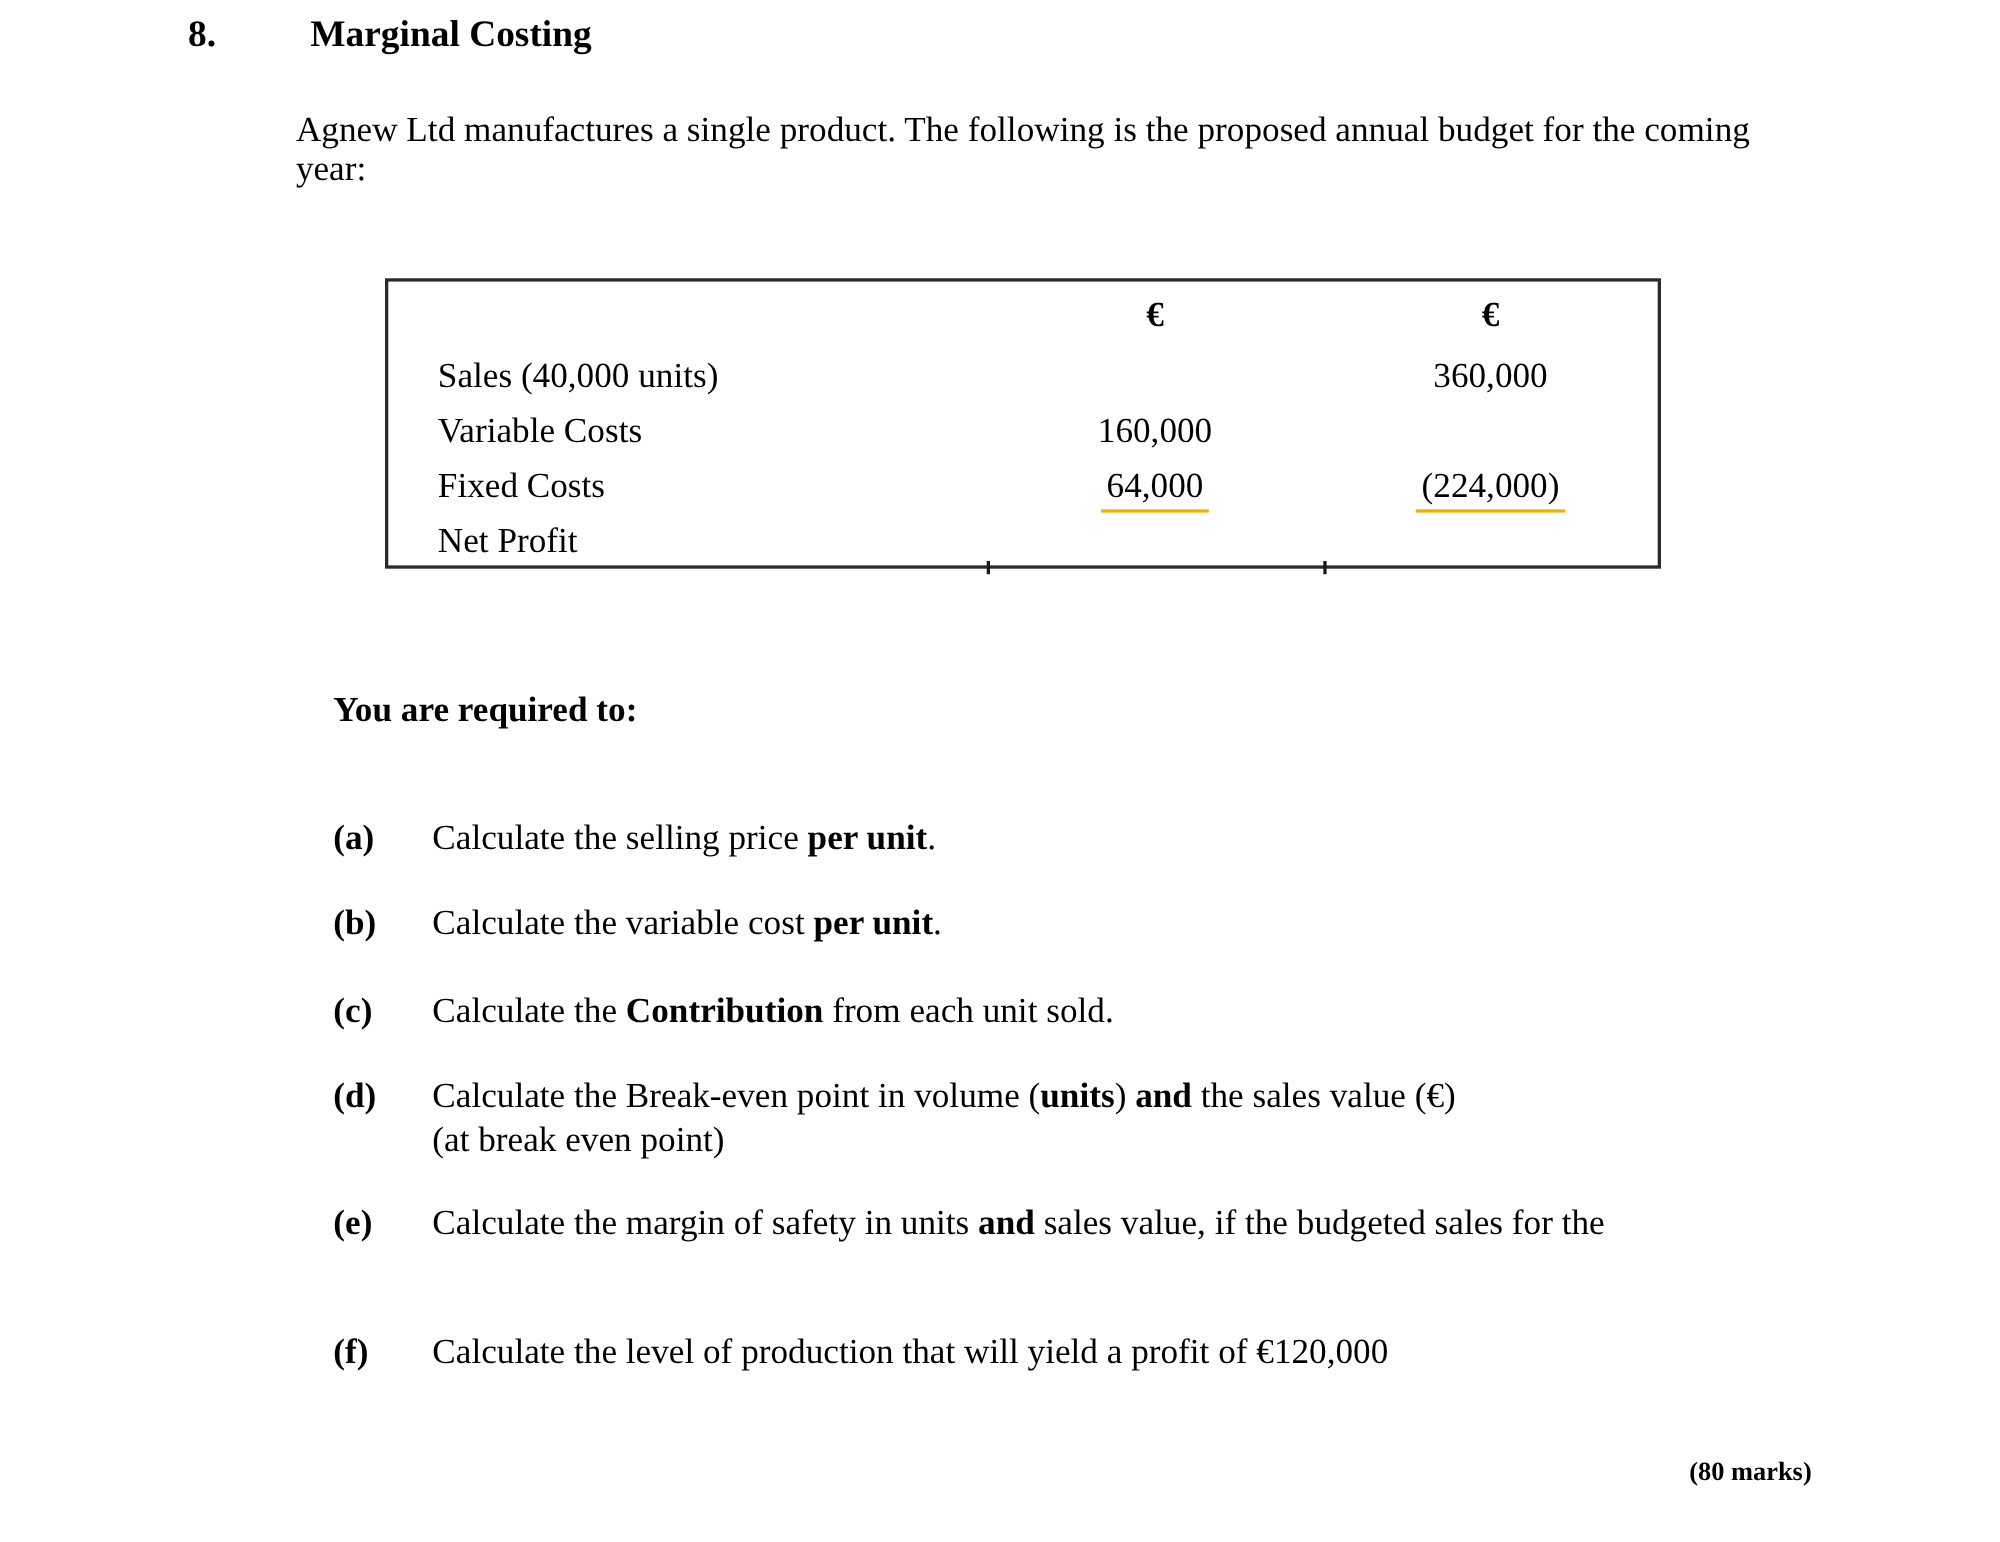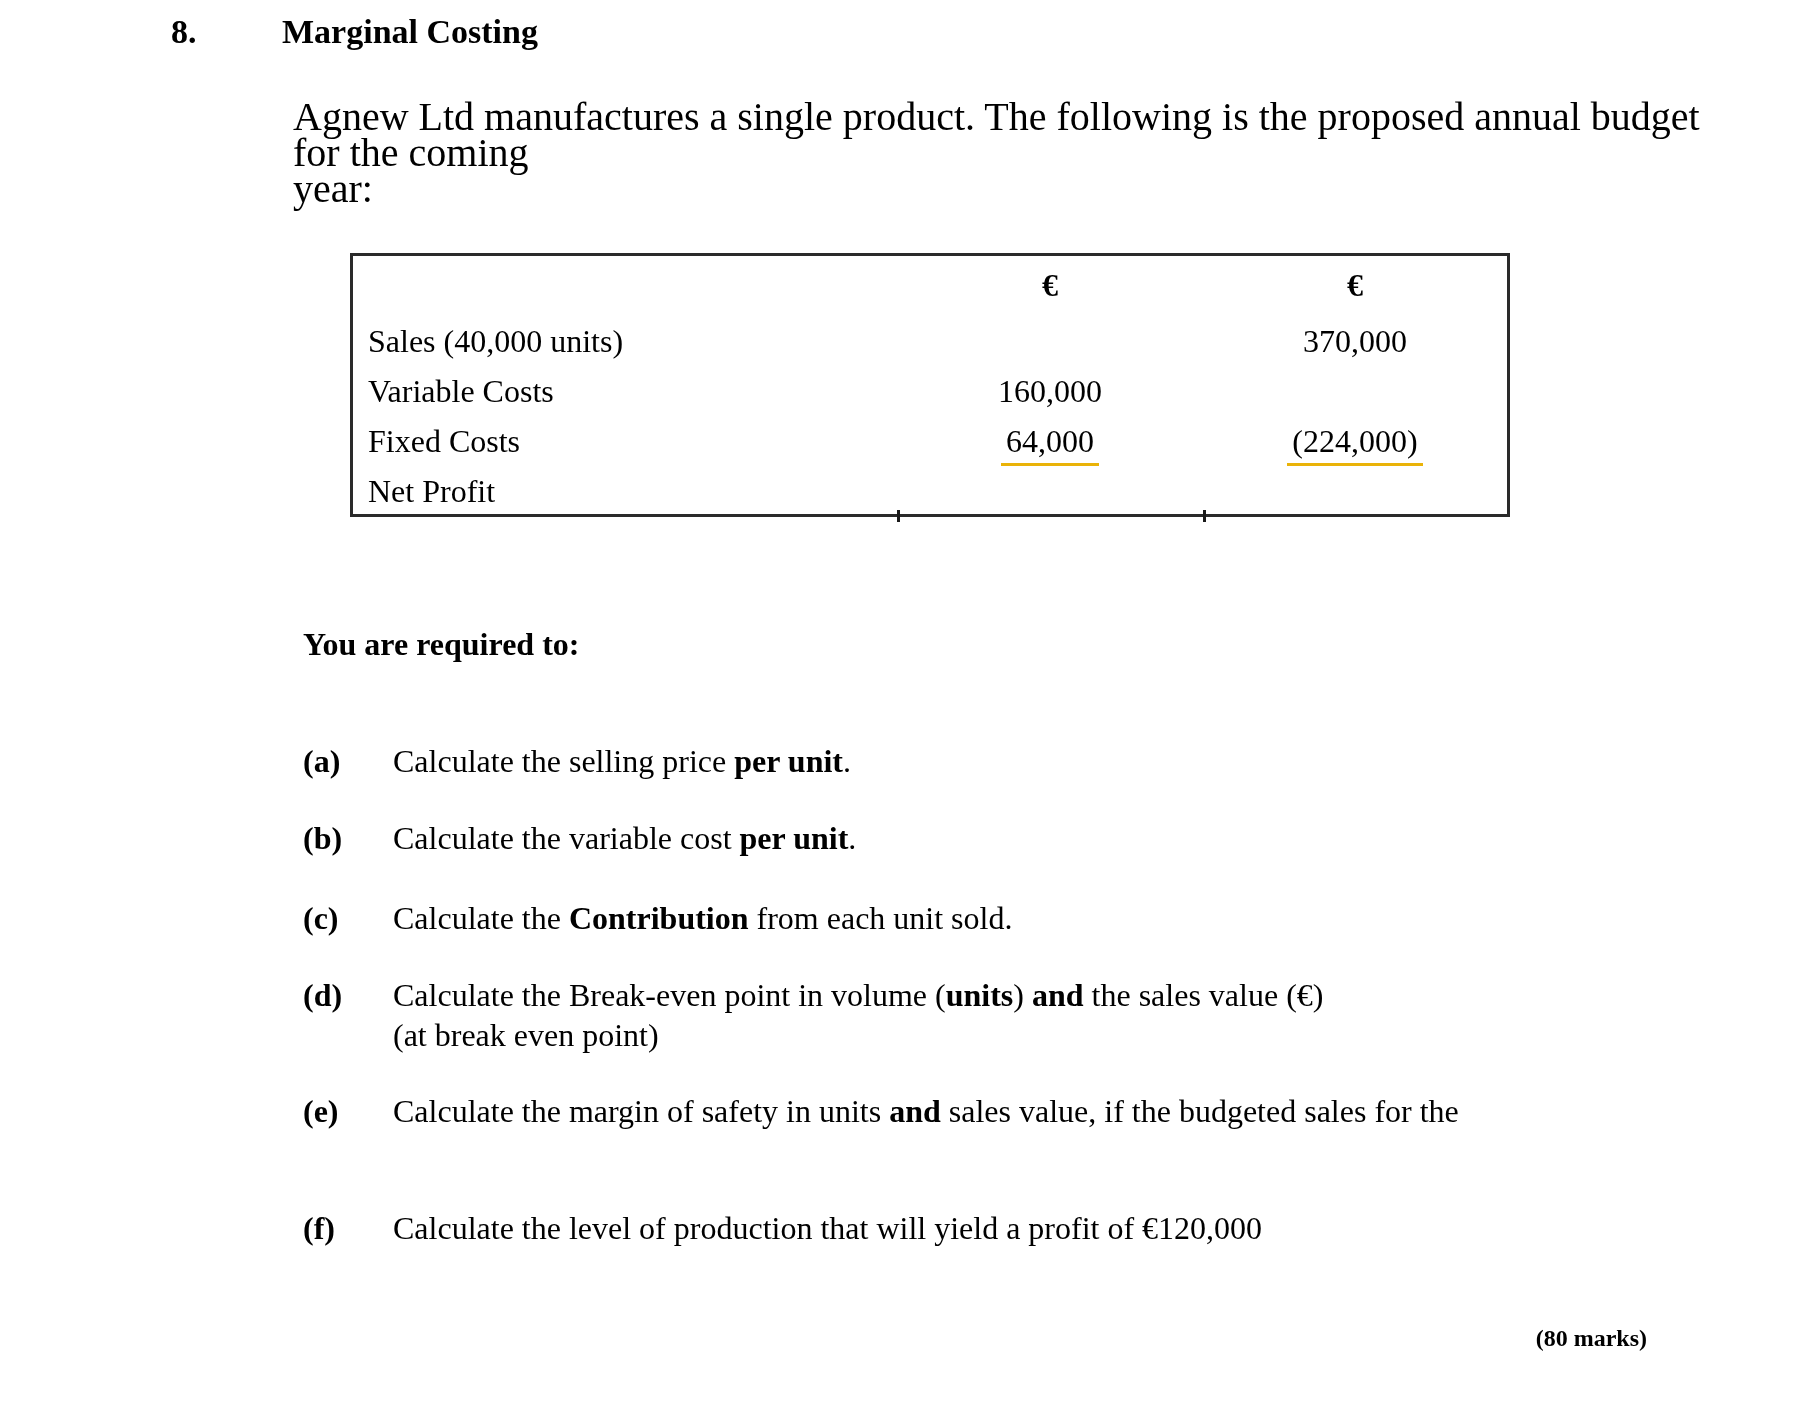--- a/index.html
+++ b/index.html
@@ -23,23 +23,23 @@
     left: 171px; top: 13px;
     font-size: 34px; font-weight: bold;
   }
   .q-title {
     left: 282px; top: 13px;
     font-size: 34px; font-weight: bold;
   }
 
   
   .intro {
-    left: 293px; top: 99px;
+    left: 269px; top: 99px;
     width: 1460px;
-    font-size: 40px;
+    font-size: 32px;
     line-height: 36px;
   }
 
   
   .budget-table {
     left: 350px; top: 253px;
     width: 1160px; height: 264px;
     border: 3px solid #2a2a2a;
     box-sizing: border-box;
     position: absolute;
@@ -47,21 +47,21 @@
   }
   .t-row {
     position: absolute;
     left: 0; right: 0;
     height: 42px;
     line-height: 42px;
     font-size: 32px;
     display: grid;
     grid-template-columns: 544px 306px auto;
   }
-  .t-row .cell-label { padding-left: 15px; text-align: left; white-space: nowrap; }
+  .t-row .cell-label { padding-left: 15px; text-align: left; white-space: nowrap; margin-left: 30px; }
   .t-row .cell-num { text-align: center; white-space: nowrap; }
   .row-header { top: 8px; font-weight: bold; }
   .row-sales { top: 64px; }
   .row-variable { top: 114px; }
   .row-fixed { top: 164px; }
   .row-net { top: 214px; gap: 36px; }
   .underlined {
     display: inline-block;
     border-bottom: 3px solid #eab308;
     padding: 0 5px 3px 5px;
@@ -120,21 +120,21 @@
 <div class="budget-table">
   <div class="t-row row-header">
     <span class="cell-label"></span>
     <span class="cell-num">€</span>
     <span class="cell-num">€</span>
   </div>
 
   <div class="t-row row-sales">
     <span class="cell-label">Sales (40,000 units)</span>
     <span class="cell-num"></span>
-    <span class="cell-num">370,000</span>
+    <span class="cell-num">360,000</span>
   </div>
 
   <div class="t-row row-variable">
     <span class="cell-label">Variable Costs</span>
     <span class="cell-num">160,000</span>
     <span class="cell-num"></span>
   </div>
 
   <div class="t-row row-fixed">
     <span class="cell-label">Fixed Costs</span>

